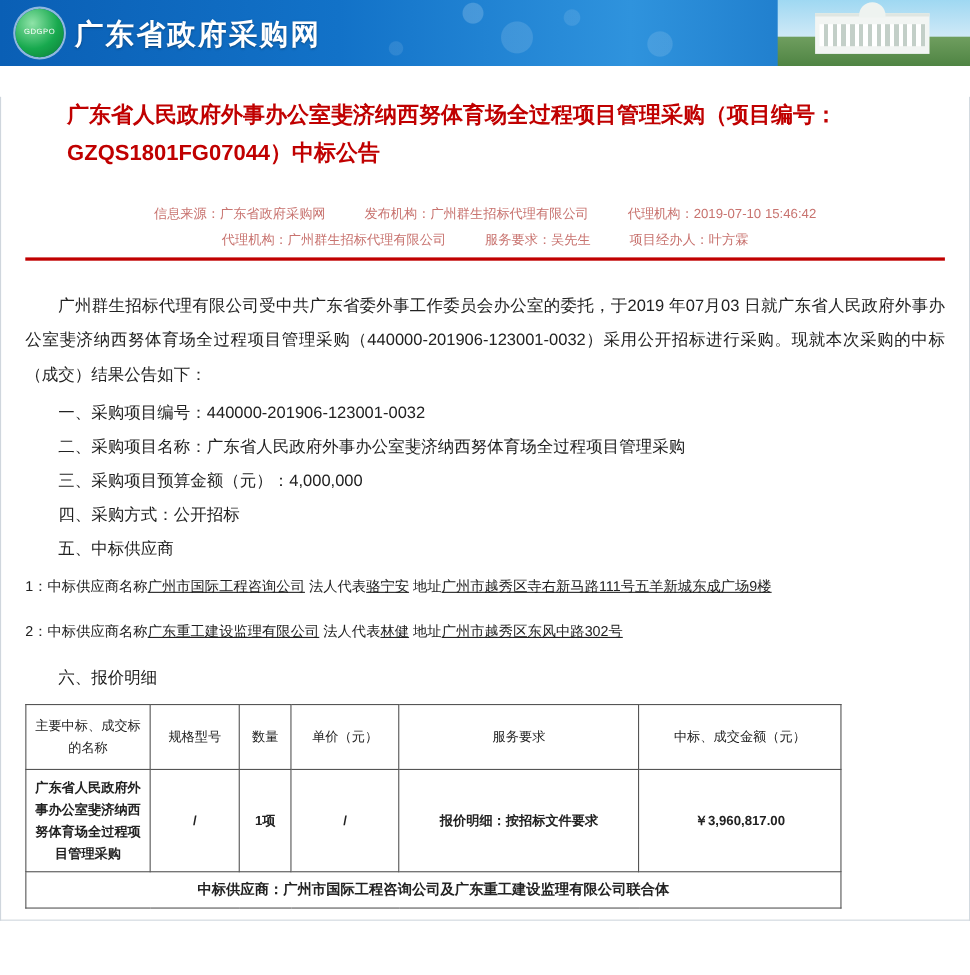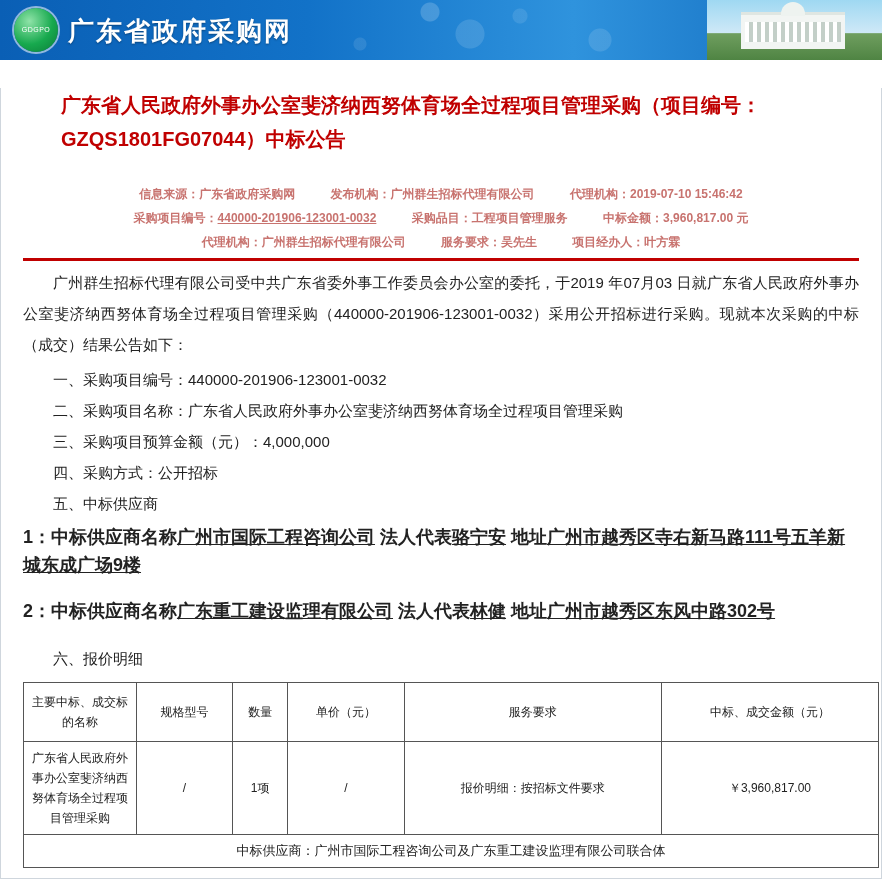--- a/index.html
+++ b/index.html
@@ -121,71 +121,70 @@
     font-size: 12px;
     line-height: 24px;
   }
   .meta .row {
     display: block;
   }
   .meta .seg {
     display: inline-block;
     margin: 0 16px;
     white-space: nowrap;
-    font-weight: bold;
   }
   .meta .val-u {
     text-decoration: underline;
   }
 
   .body-wrap {
-    padding: 6px 22px 10px 22px;
+    padding: 26px 22px 10px 22px;
     font-size: 15px;
     color: #222;
     line-height: 31px;
   }
   .para {
     text-indent: 2em;
     text-align: justify;
     margin: 0 0 4px 0;
   }
   .item {
     text-indent: 2em;
     margin: 0;
   }
   .supplier-line {
-    font-size: 18px;
+    font-size: 13px;
     line-height: 28px;
     margin-top: 4px;
-    font-weight: bold;
   }
   .u {
     text-decoration: underline;
   }
 
   .sec-head {
     text-indent: 2em;
     margin: 4px 0 8px 0;
   }
 
   
   table.quote {
     border-collapse: collapse;
-    width: 856px;
+    width: 742px;
     margin: 2px 0 0 0;
     font-size: 12px;
     color: #222;
   }
   table.quote th,
   table.quote td {
     border: 1px solid #555;
     padding: 6px 4px;
     text-align: center;
     vertical-align: middle;
     line-height: 20px;
+    font-weight: bold;
   }
   table.quote th {
     font-weight: normal;
     height: 46px;
   }
   td.name-cell {
     width: 104px;
     line-height: 18px;
     padding: 8px 6px;
   }
@@ -219,31 +218,20 @@
   <div class="meta">
     <div class="row">
       <span class="seg">
         <span>信息来源：</span><span>广东省政府采购网</span>
       </span>
       <span class="seg">
         <span>发布机构：</span><span>广州群生招标代理有限公司</span>
       </span>
       <span class="seg">
         <span>代理机构：</span><span>2019-07-10 15:46:42</span>
-      </span>
-    </div>
-    <div class="row">
-      <span class="seg">
-        <span>采购项目编号：</span><span class="val-u">440000-201906-123001-0032</span>
-      </span>
-      <span class="seg">
-        <span>采购品目：</span><span>工程项目管理服务</span>
-      </span>
-      <span class="seg">
-        <span>中标金额：</span><span>3,960,817.00 元</span>
       </span>
     </div>
     <div class="row">
       <span class="seg">
         <span>代理机构：</span><span>广州群生招标代理有限公司</span>
       </span>
       <span class="seg">
         <span>服务要求：</span><span>吴先生</span>
       </span>
       <span class="seg">

